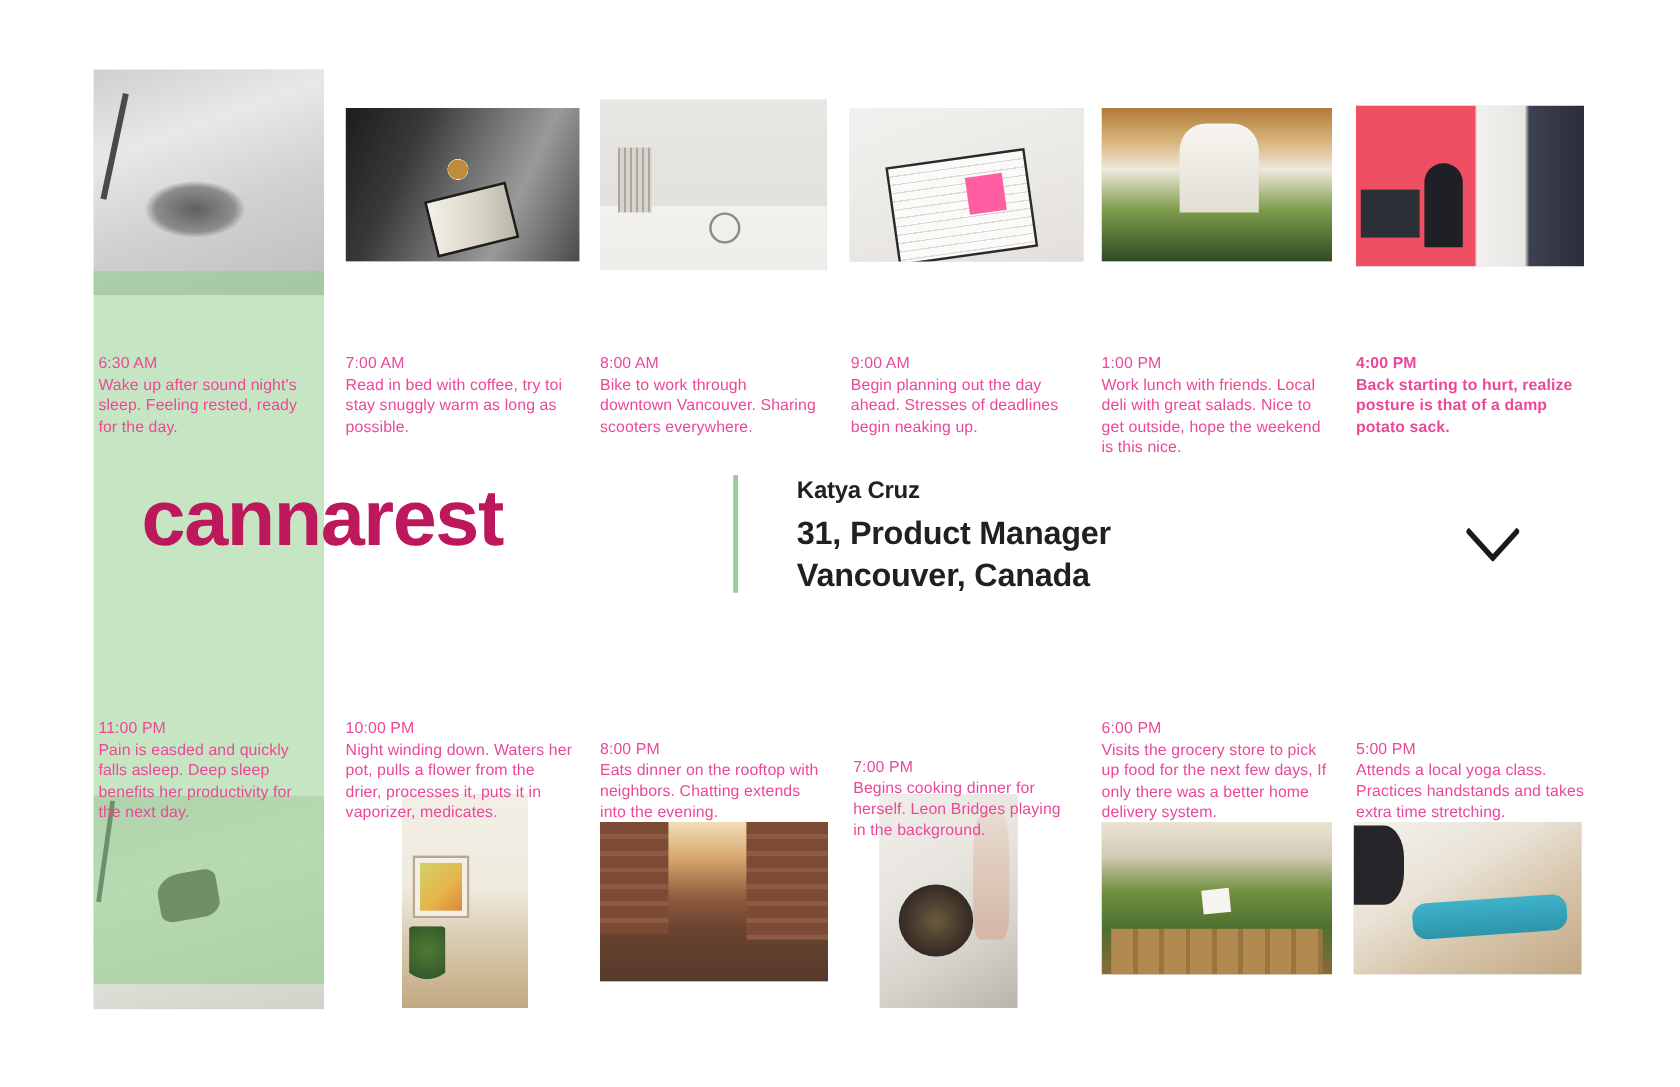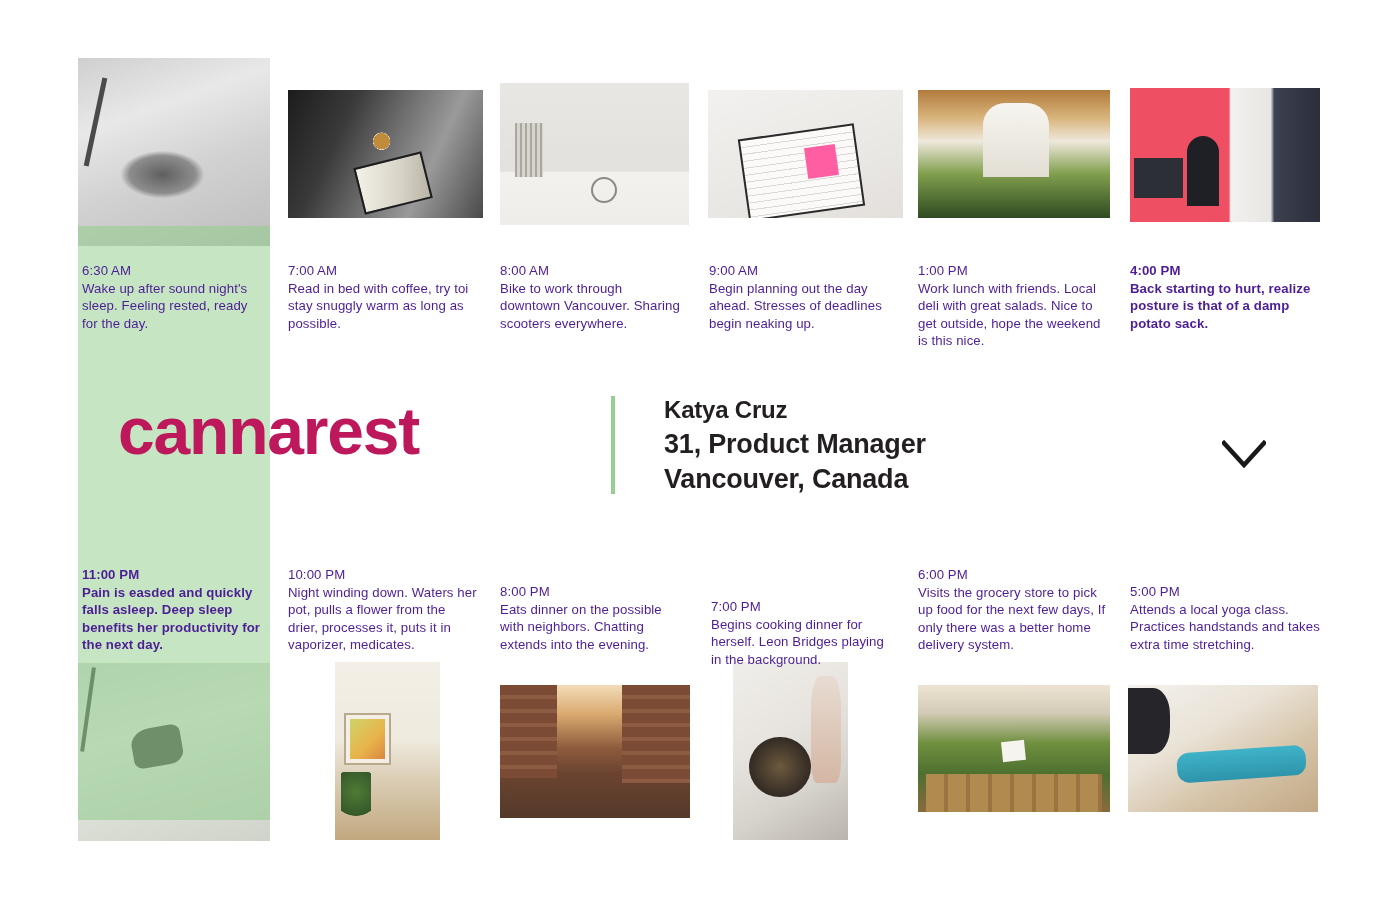--- a/index.html
+++ b/index.html
@@ -48,21 +48,22 @@
     pointer-events: none;
   }
 
   
   .caption {
     position: absolute;
     z-index: 4;
     font-size: 13.2px;
     line-height: 17.6px;
     letter-spacing: 0.1px;
-    color: #4c1d95;
+    color: #ec4899;
+    margin-top: 32px;
   }
   .caption .time {
     display: block;
   }
   .caption .body {
     display: block;
   }
 
   
   .brand {
@@ -87,21 +88,21 @@
   }
   .persona {
     position: absolute;
     z-index: 5;
     left: 664px;
     top: 392px;
     line-height: 35px;
   }
   .persona .pname {
     display: block;
-    font-size: 24px;
+    font-size: 20px;
     font-weight: 700;
     letter-spacing: -0.2px;
   }
   .persona .prole,
   .persona .ploc {
     display: block;
     font-size: 27px;
     font-weight: 700;
     letter-spacing: -0.2px;
   }
@@ -398,33 +399,33 @@
   <span class="prole">31, Product Manager</span>
   <span class="ploc">Vancouver, Canada</span>
 </div>
 
 <div class="chevron">
   <svg viewBox="0 0 44 28" width="44" height="28" aria-hidden="true">
     <polyline points="2,3 22,25 42,3" fill="none" stroke="#1a1a1a" stroke-width="4.5" stroke-linecap="square" stroke-linejoin="miter"></polyline>
   </svg>
 </div>
 
-<div class="caption" style="left:82px; top:566px; width:180px;font-weight:bold;">
+<div class="caption" style="left:82px; top:566px; width:180px;">
   <span class="time">11:00 PM</span>
   <span class="body">Pain is easded and quickly falls asleep. Deep sleep benefits her productivity for the next day.</span>
 </div>
 
 <div class="caption" style="left:288px; top:566px; width:190px;">
   <span class="time">10:00 PM</span>
   <span class="body">Night winding down. Waters her pot, pulls a flower from the drier, processes it, puts it in vaporizer, medicates.</span>
 </div>
 
 <div class="caption" style="left:500px; top:583px; width:186px;">
   <span class="time">8:00 PM</span>
-  <span class="body">Eats dinner on the possible with neighbors. Chatting extends into the evening.</span>
+  <span class="body">Eats dinner on the rooftop with neighbors. Chatting extends into the evening.</span>
 </div>
 
 <div class="caption" style="left:711px; top:598px; width:184px;">
   <span class="time">7:00 PM</span>
   <span class="body">Begins cooking dinner for herself. Leon Bridges playing in the background.</span>
 </div>
 
 <div class="caption" style="left:918px; top:566px; width:192px;">
   <span class="time">6:00 PM</span>
   <span class="body">Visits the grocery store to pick up food for the next few days, If only there was a better home delivery system.</span>

